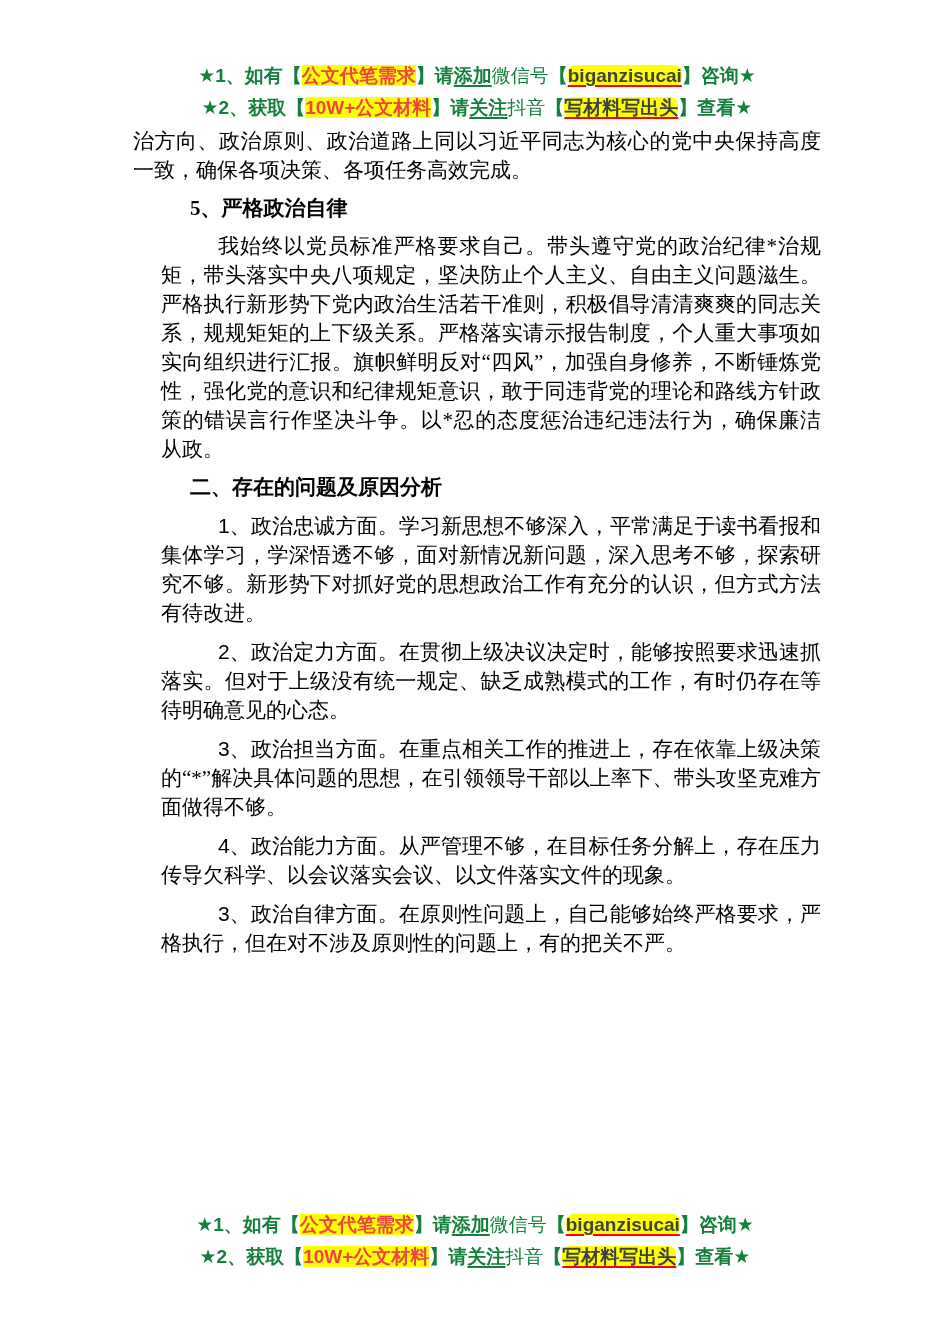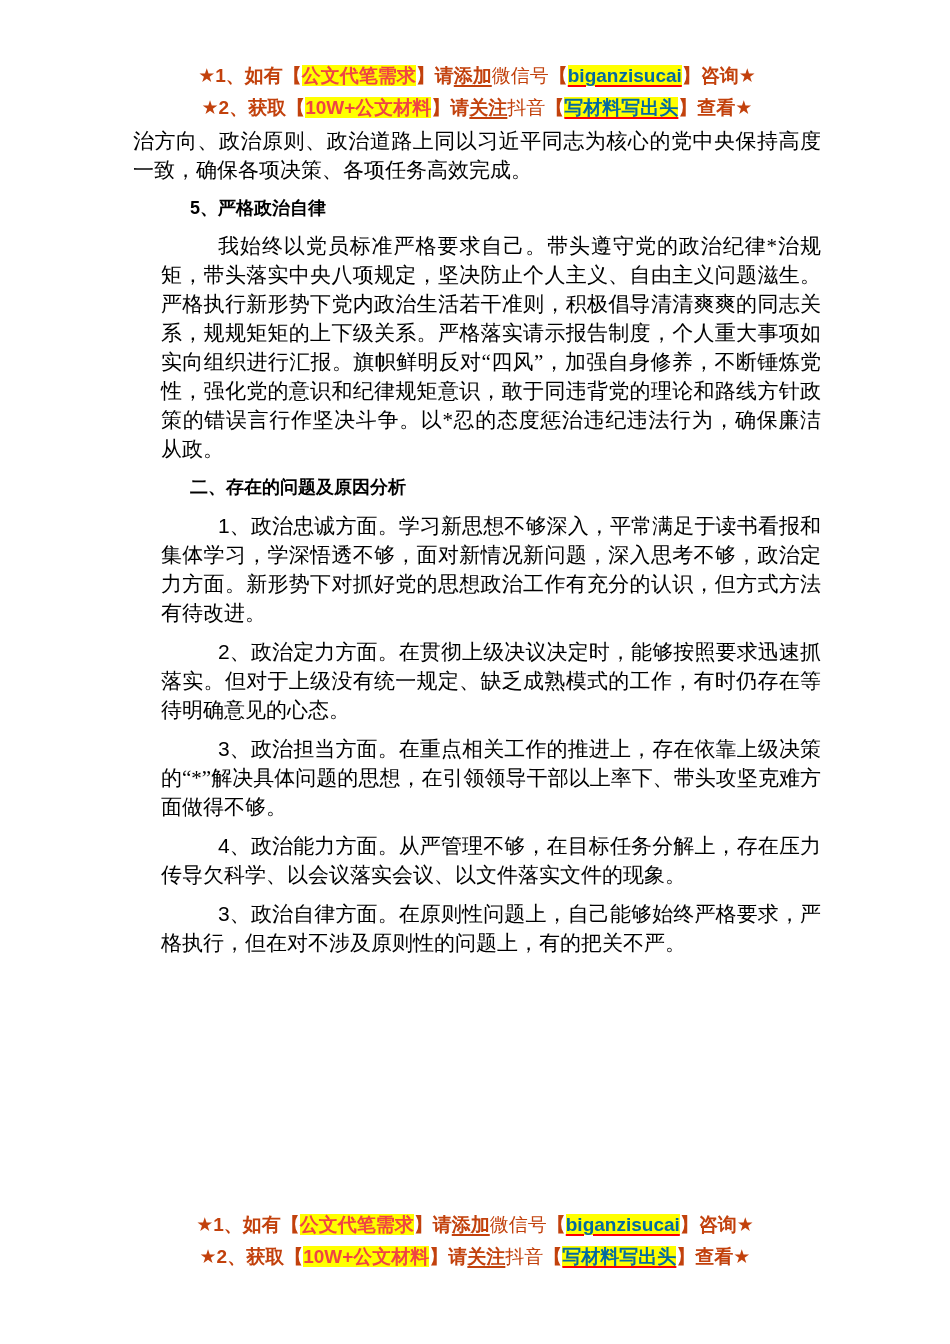--- a/index.html
+++ b/index.html
@@ -29,30 +29,31 @@
     line-height: 32px;
     font-weight: bold;
     white-space: nowrap;
   }
   .promo-footer {
     position: absolute;
     left: 0;
     top: 1209px;
     width: 950px;
   }
-  .seg { font-weight: bold; color: #c2410c; }
+  .seg { font-weight: bold; color: #15803d; }
   .seg-r { font-weight: normal; }
   .seg-hl { color: #ef4444; background: #ffff00; }
   .seg-hlu {
-    color: #0369a1;
+    color: #404040;
     background: #ffff00;
     text-decoration: underline;
     text-decoration-color: #ff0000;
     text-decoration-thickness: 2px;
     text-underline-offset: 3px;
+    border-radius: 8px;
   }
   .seg-bu {
     text-decoration: underline;
     text-decoration-thickness: 2px;
     text-underline-offset: 3px;
   }
   
   .doc {
     margin-top: 3px;
     font-family: "Liberation Serif", "DejaVu Serif", serif;
@@ -61,22 +62,22 @@
     text-align: justify;
   }
   .doc p {
     margin: 0 0 9px 0;
   }
   .doc p.indent {
     text-indent: 57px;
     margin-left: 28px;
   }
   .doc h3 {
-    font-family: Liberation Sans, sans-serif;
-    font-size: 18px;
+    font-family: Liberation Serif, serif;
+    font-size: 21px;
     line-height: 29px;
     font-weight: bold;
     margin: 7px 0 9px 0;
     text-indent: 57px;
   }
   .lead {
     font-family: "Liberation Sans", "DejaVu Sans", sans-serif;
     font-weight: normal;
   }
 </style>
@@ -95,21 +96,21 @@
     <div class="doc">
 
       <p>治方向、政治原则、政治道路上同以习近平同志为核心的党中央保持高度一致，确保各项决策、各项任务高效完成。</p>
 
       <h3>5、严格政治自律</h3>
 
       <p class="indent">我始终以党员标准严格要求自己。带头遵守党的政治纪律*治规矩，带头落实中央八项规定，坚决防止个人主义、自由主义问题滋生。严格执行新形势下党内政治生活若干准则，积极倡导清清爽爽的同志关系，规规矩矩的上下级关系。严格落实请示报告制度，个人重大事项如实向组织进行汇报。旗帜鲜明反对“四风”，加强自身修养，不断锤炼党性，强化党的意识和纪律规矩意识，敢于同违背党的理论和路线方针政策的错误言行作坚决斗争。以*忍的态度惩治违纪违法行为，确保廉洁从政。</p>
 
       <h3>二、存在的问题及原因分析</h3>
 
-      <p class="indent"><span class="lead">1、政治忠诚方面。</span><span>学习新思想不够深入，平常满足于读书看报和集体学习，学深悟透不够，面对新情况新问题，深入思考不够，政治定力方面。新形势下对抓好党的思想政治工作有充分的认识，但方式方法有待改进。</span></p>
+      <p class="indent"><span class="lead">1、政治忠诚方面。</span><span>学习新思想不够深入，平常满足于读书看报和集体学习，学深悟透不够，面对新情况新问题，深入思考不够，探索研究不够。新形势下对抓好党的思想政治工作有充分的认识，但方式方法有待改进。</span></p>
 
       <p class="indent"><span class="lead">2、政治定力方面。</span><span>在贯彻上级决议决定时，能够按照要求迅速抓落实。但对于上级没有统一规定、缺乏成熟模式的工作，有时仍存在等待明确意见的心态。</span></p>
 
       <p class="indent"><span class="lead">3、政治担当方面。</span><span>在重点相关工作的推进上，存在依靠上级决策的“*”解决具体问题的思想，在引领领导干部以上率下、带头攻坚克难方面做得不够。</span></p>
 
       <p class="indent"><span class="lead">4、政治能力方面。</span><span>从严管理不够，在目标任务分解上，存在压力传导欠科学、以会议落实会议、以文件落实文件的现象。</span></p>
 
       <p class="indent"><span class="lead">3、政治自律方面。</span><span>在原则性问题上，自己能够始终严格要求，严格执行，但在对不涉及原则性的问题上，有的把关不严。</span></p>
 
     </div>

